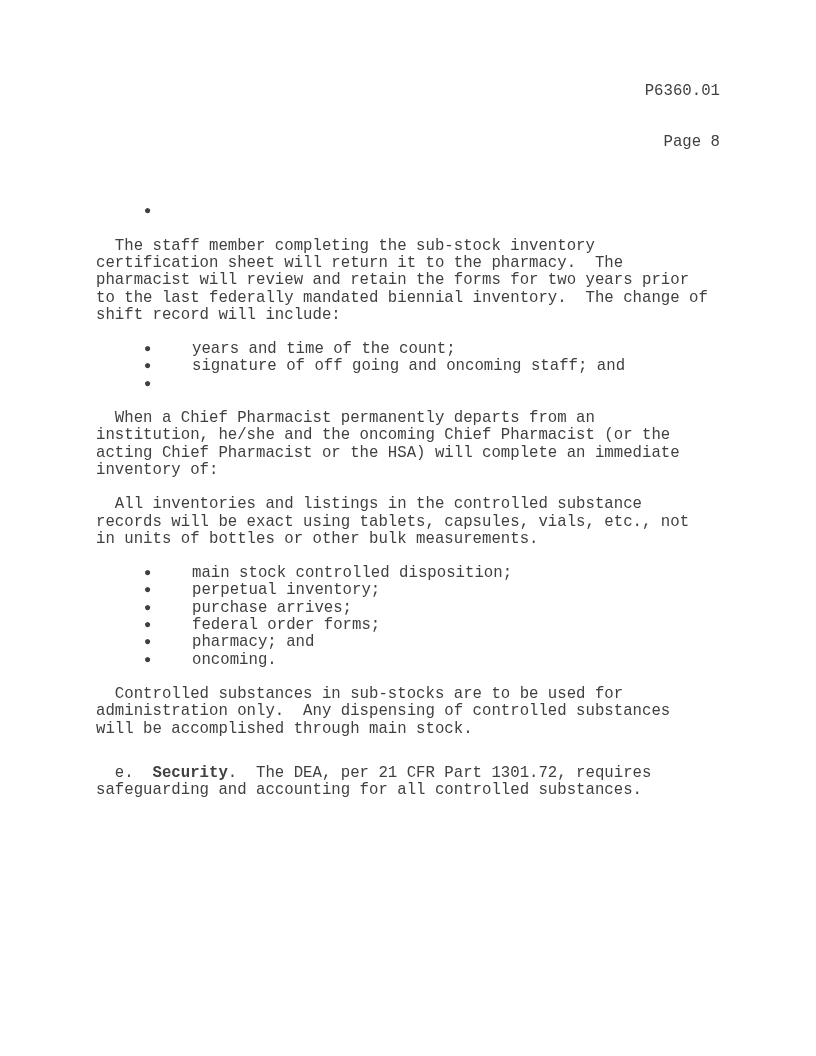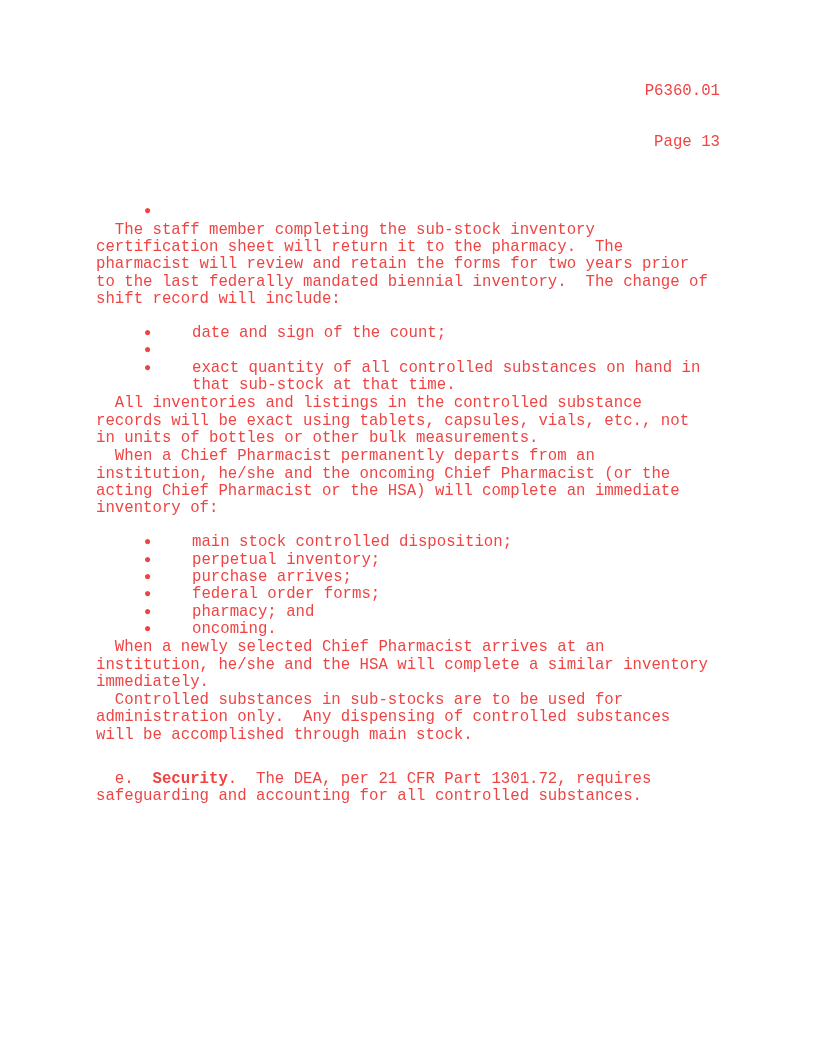--- a/index.html
+++ b/index.html
@@ -8,33 +8,33 @@
     width: 816px;
   }
   .page {
     width: 816px;
     height: 1056px;
     background: #ffffff;
     padding: 48px 96px 40px 96px;
     font-family: "Liberation Mono", "DejaVu Sans Mono", monospace;
     font-size: 15.7px;
     line-height: 17.3px;
-    color: #ef4444;
+    color: #404040;
     overflow: hidden;
   }
   .doc-header {
     text-align: right;
     white-space: pre;
   }
   .doc-header div {
     white-space: pre;
   }
   .content-blocks .paragraph {
     white-space: pre;
-    margin-top: 1px;
+    margin-top: 17px;
   }
   .content-blocks .paragraph.extra-space {
     margin-top: 27px;
   }
   .content-blocks .bullet-list {
     margin-top: 17px;
   }
   .bullet-item {
     display: flex;
     margin-left: 48px;
@@ -51,54 +51,53 @@
   .bold {
     font-weight: bold;
   }
 </style>
 </head>
 <body>
 
 <div class="page">
   <div class="doc-header">
     <div>P6360.01</div>
-    <div>Page 13</div>
+    <div>Page 8</div>
   </div>
   <div class="content-blocks">
       <div class="bullet-list">
         <div class="bullet-item">
           <span class="bullet-glyph">●</span>
         </div>
       </div>
       <div class="paragraph">  The staff member completing the sub-stock inventory
 certification sheet will return it to the pharmacy.  The
 pharmacist will review and retain the forms for two years prior
 to the last federally mandated biennial inventory.  The change of
 shift record will include:</div>
       <div class="bullet-list">
         <div class="bullet-item">
           <span class="bullet-glyph">●</span>
-          <span class="bullet-text">date and sign of the count;</span>
+          <span class="bullet-text">years and time of the count;</span>
+        </div>
+        <div class="bullet-item">
+          <span class="bullet-glyph">●</span>
+          <span class="bullet-text">signature of off going and oncoming staff; and</span>
         </div>
         <div class="bullet-item">
           <span class="bullet-glyph">●</span>
         </div>
-        <div class="bullet-item">
-          <span class="bullet-glyph">●</span>
-          <span class="bullet-text">exact quantity of all controlled substances on hand in
-that sub-stock at that time.</span>
-        </div>
       </div>
-      <div class="paragraph">  All inventories and listings in the controlled substance
-records will be exact using tablets, capsules, vials, etc., not
-in units of bottles or other bulk measurements.</div>
       <div class="paragraph">  When a Chief Pharmacist permanently departs from an
 institution, he/she and the oncoming Chief Pharmacist (or the
 acting Chief Pharmacist or the HSA) will complete an immediate
 inventory of:</div>
+      <div class="paragraph">  All inventories and listings in the controlled substance
+records will be exact using tablets, capsules, vials, etc., not
+in units of bottles or other bulk measurements.</div>
       <div class="bullet-list">
         <div class="bullet-item">
           <span class="bullet-glyph">●</span>
           <span class="bullet-text">main stock controlled disposition;</span>
         </div>
         <div class="bullet-item">
           <span class="bullet-glyph">●</span>
           <span class="bullet-text">perpetual inventory;</span>
         </div>
         <div class="bullet-item">
@@ -111,22 +110,19 @@
         </div>
         <div class="bullet-item">
           <span class="bullet-glyph">●</span>
           <span class="bullet-text">pharmacy; and</span>
         </div>
         <div class="bullet-item">
           <span class="bullet-glyph">●</span>
           <span class="bullet-text">oncoming.</span>
         </div>
       </div>
-      <div class="paragraph">  When a newly selected Chief Pharmacist arrives at an
-institution, he/she and the HSA will complete a similar inventory
-immediately.</div>
       <div class="paragraph">  Controlled substances in sub-stocks are to be used for
 administration only.  Any dispensing of controlled substances
 will be accomplished through main stock.</div>
       <div class="paragraph extra-space"><span class="">  e.  </span><span class="bold">Security</span><span class="">.  The DEA, per 21 CFR Part 1301.72, requires
 safeguarding and accounting for all controlled substances.</span></div>
     </div>
 </div>
 
 </body></html>

